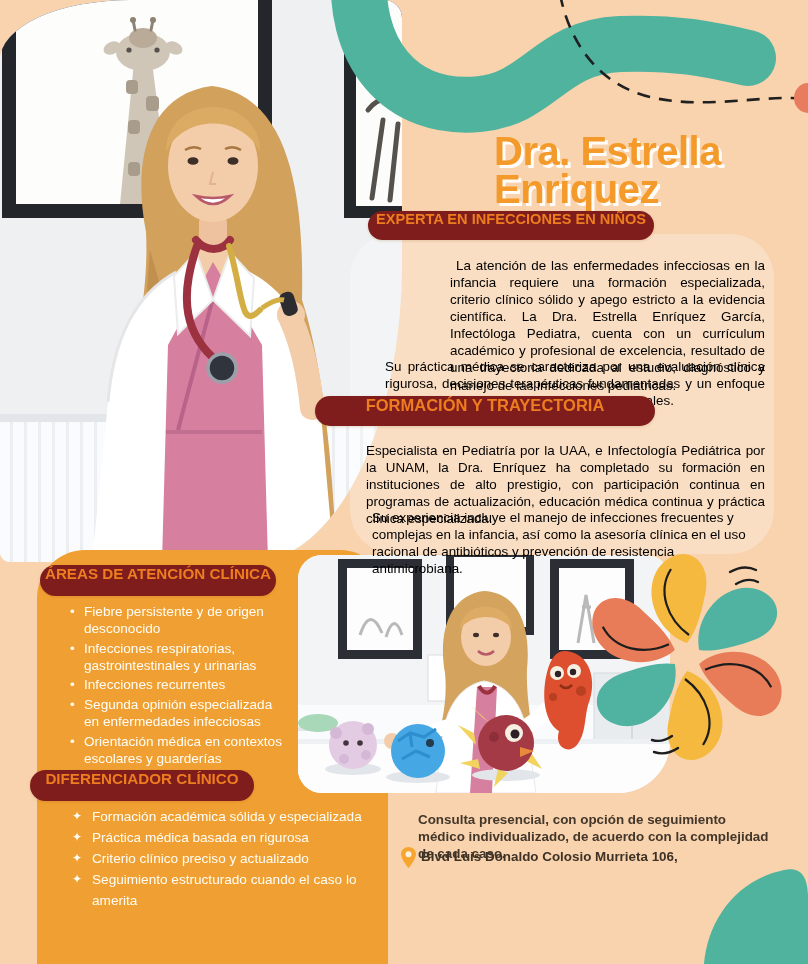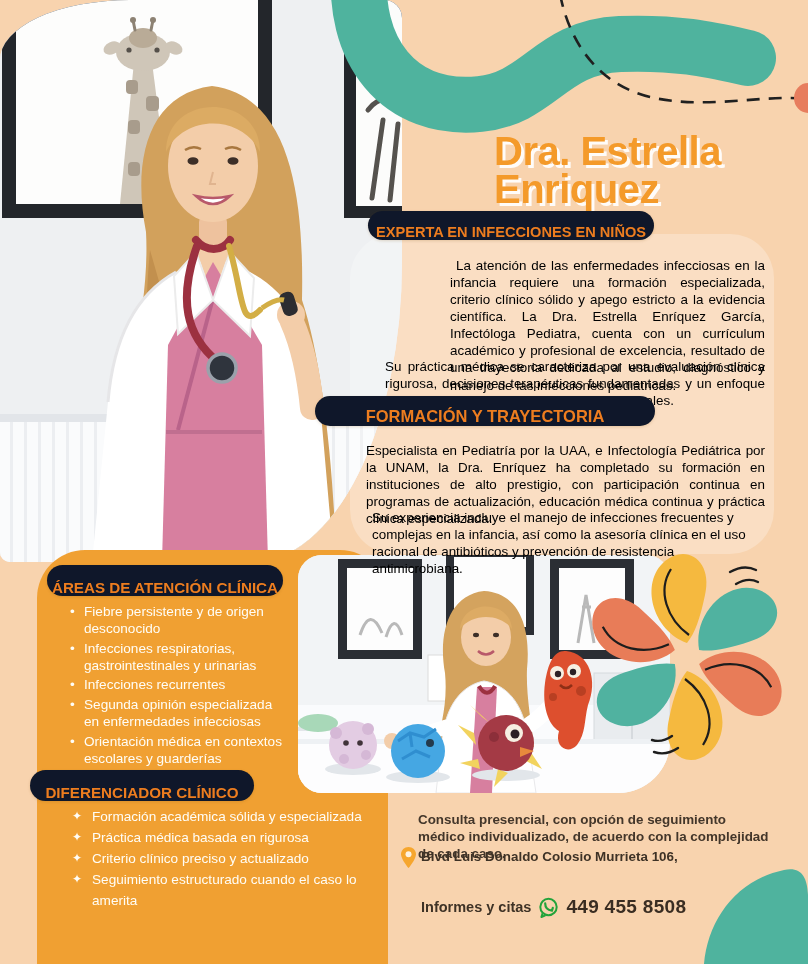--- a/index.html
+++ b/index.html
@@ -43,27 +43,27 @@
     background:rgba(255,255,255,0.26); border-radius:44px; z-index:2;
   }
 
   
   .title {
     position:absolute; left:494px; top:132px; z-index:8;
     font-size:40px; font-weight:bold; line-height:0.95; letter-spacing:-0.5px;
     color:#f49a2a; text-shadow:3px 3px 0 rgba(255,255,255,0.92);
   }
   .badge {
-    position:absolute; background:#0f172a; color:#ed7d1f; font-weight:bold;
-    border-radius:16px; display:flex; align-items:flex-end; justify-content:center;
+    position:absolute; background:#7f1d1d; color:#ed7d1f; font-weight:bold;
+    border-radius:16px; display:flex; align-items:flex-start; justify-content:center;
     box-shadow:0 1px 3px rgba(140,90,20,0.2); z-index:8; white-space:nowrap;
   }
   .badge-experta   { left:368px; top:211px; width:286px; height:29px; font-size:14.6px; }
   .badge-formacion { left:315px; top:396px; width:340px; height:30px; font-size:16.5px; }
-  .badge-areas     { left:47px;  top:565px; width:236px; height:31px; font-size:15.2px; }
+  .badge-areas     { left:40px;  top:565px; width:236px; height:31px; font-size:15.2px; }
   .badge-dif       { left:30px;  top:770px; width:224px; height:31px; font-size:15.2px; }
 
   
   .txt { position:absolute; color:#000000; font-size:13.4px; line-height:1.27; z-index:8; }
   .p-exp1 { left:450px; top:244px; width:315px; text-align:justify; text-indent:6px; }
   .p-exp2 { left:385px; top:345px; width:380px; text-align:justify; }
   .p-for1 { left:366px; top:429px; width:399px; text-align:justify; }
   .p-for2 { left:372px; top:496px; width:392px; }
 
   
@@ -395,29 +395,18 @@
   <span class="pin-wrap">
     <svg width="15" height="21" viewBox="0 0 15 21">
       <path d="M7.5,0 C3.4,0 0,3.2 0,7.2 C0,12.4 7.5,21 7.5,21 C7.5,21 15,12.4 15,7.2 C15,3.2 11.6,0 7.5,0 Z" fill="#f6a62e"></path>
       <circle cx="7.5" cy="7.2" r="3" fill="#fdf2e2"></circle>
     </svg>
   </span>
   <div class="txt address">
     <div>Blvd Luis Donaldo Colosio Murrieta 106,</div>
   </div>
 
-  <div class="informes-row">
-    <span class="informes-label">Informes y citas</span>
-    <span>
-      <svg width="21" height="21" viewBox="0 0 21 21">
-        <circle cx="10.5" cy="10" r="8.2" fill="none" stroke="#23a33b" stroke-width="2"></circle>
-        <path d="M4.6,16.2 L3.4,20 L7.4,18.4" fill="none" stroke="#23a33b" stroke-width="2" stroke-linejoin="round"></path>
-        <path d="M7.2,6.4 C7.2,10.4 10,13 14,13.6 L14.8,10.9" fill="none" stroke="#23a33b" stroke-width="2.2" stroke-linecap="round"></path>
-      </svg>
-    </span>
-    <span class="phone">449 455 8508</span>
-  </div>
 
   <svg class="teal-bottom" width="118" height="106" viewBox="0 0 118 106">
     <path d="M14,106 C18,62 46,22 94,12 C114,8 119,22 118,48 L118,106 Z" fill="#4fb39e"></path>
   </svg>
 
 </div>
 
 </body></html>

